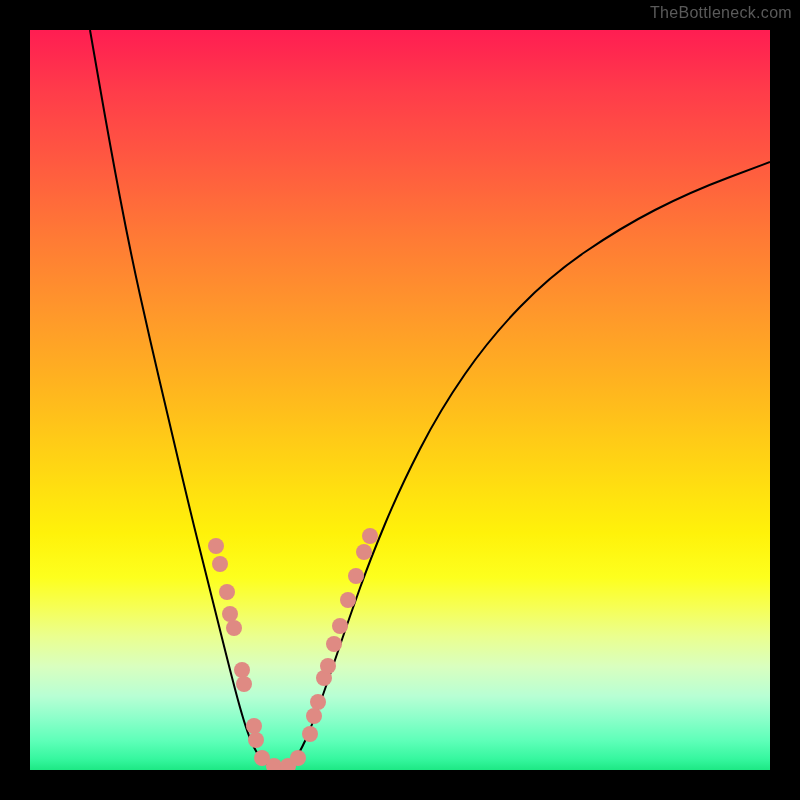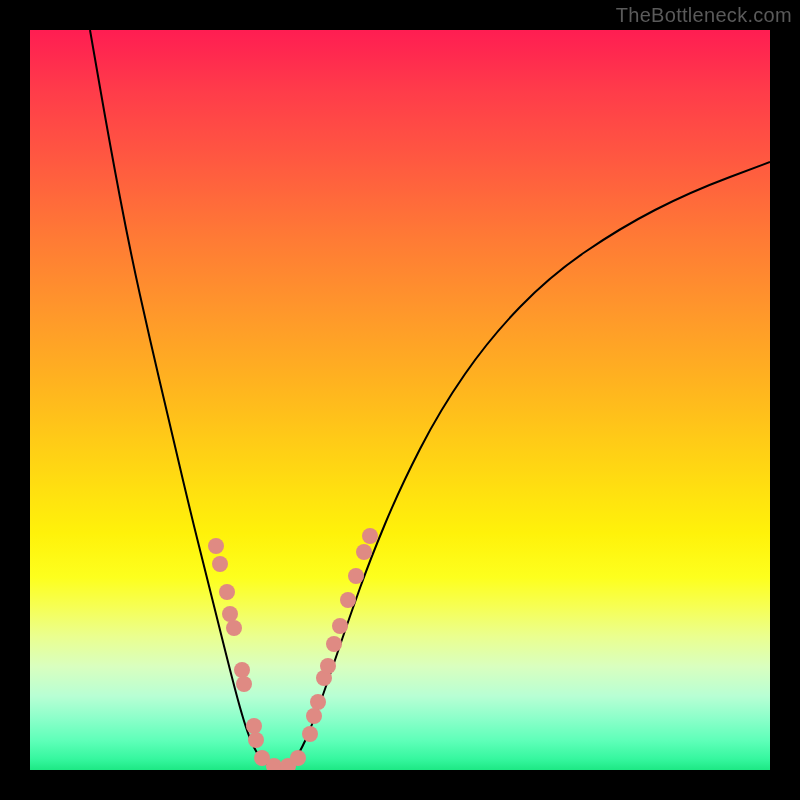--- a/index.html
+++ b/index.html
@@ -15,21 +15,21 @@
     position: relative;
     width: 800px;
     height: 800px;
     background: #000;
   }
   .watermark {
     position: absolute;
     top: 4px;
     right: 8px;
     color: #5a5a5a;
-    font-size: 20px;
+    font-size: 16px;
     font-weight: 400;
     letter-spacing: 0.3px;
     z-index: 10;
   }
   .plot {
     position: absolute;
     left: 30px;
     top: 30px;
     width: 740px;
     height: 740px;

